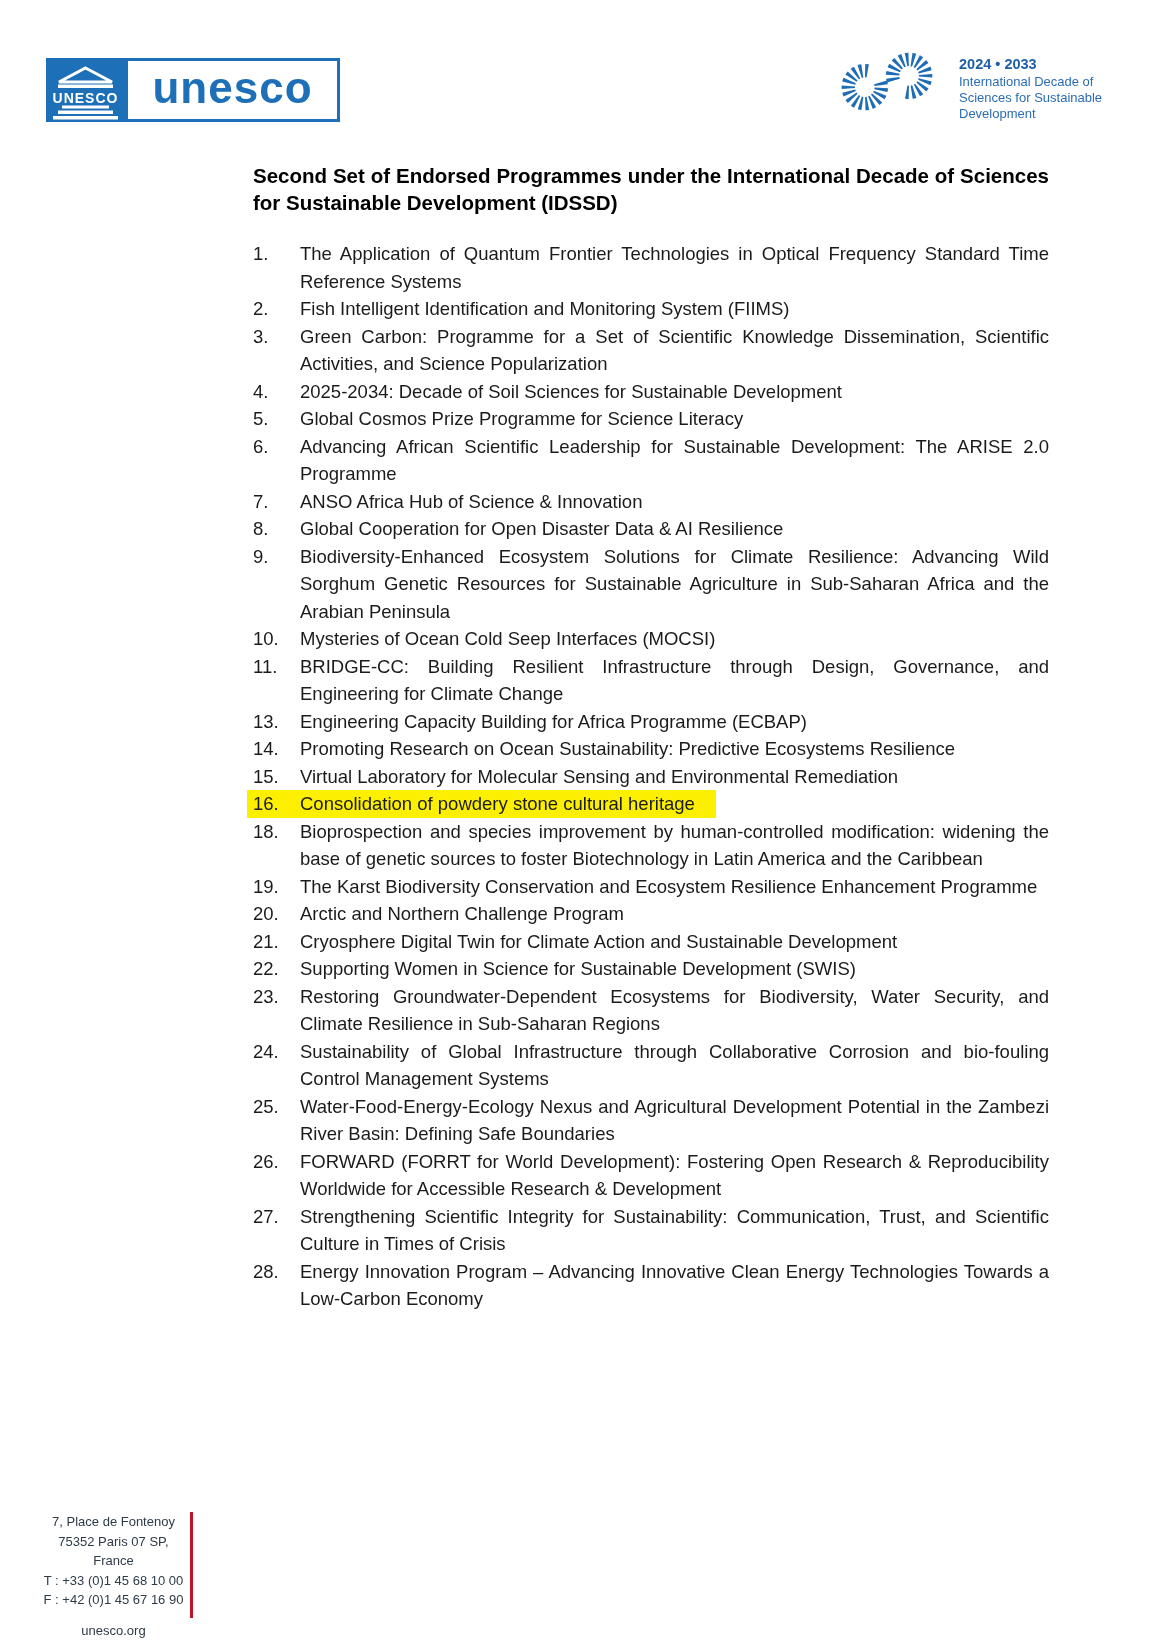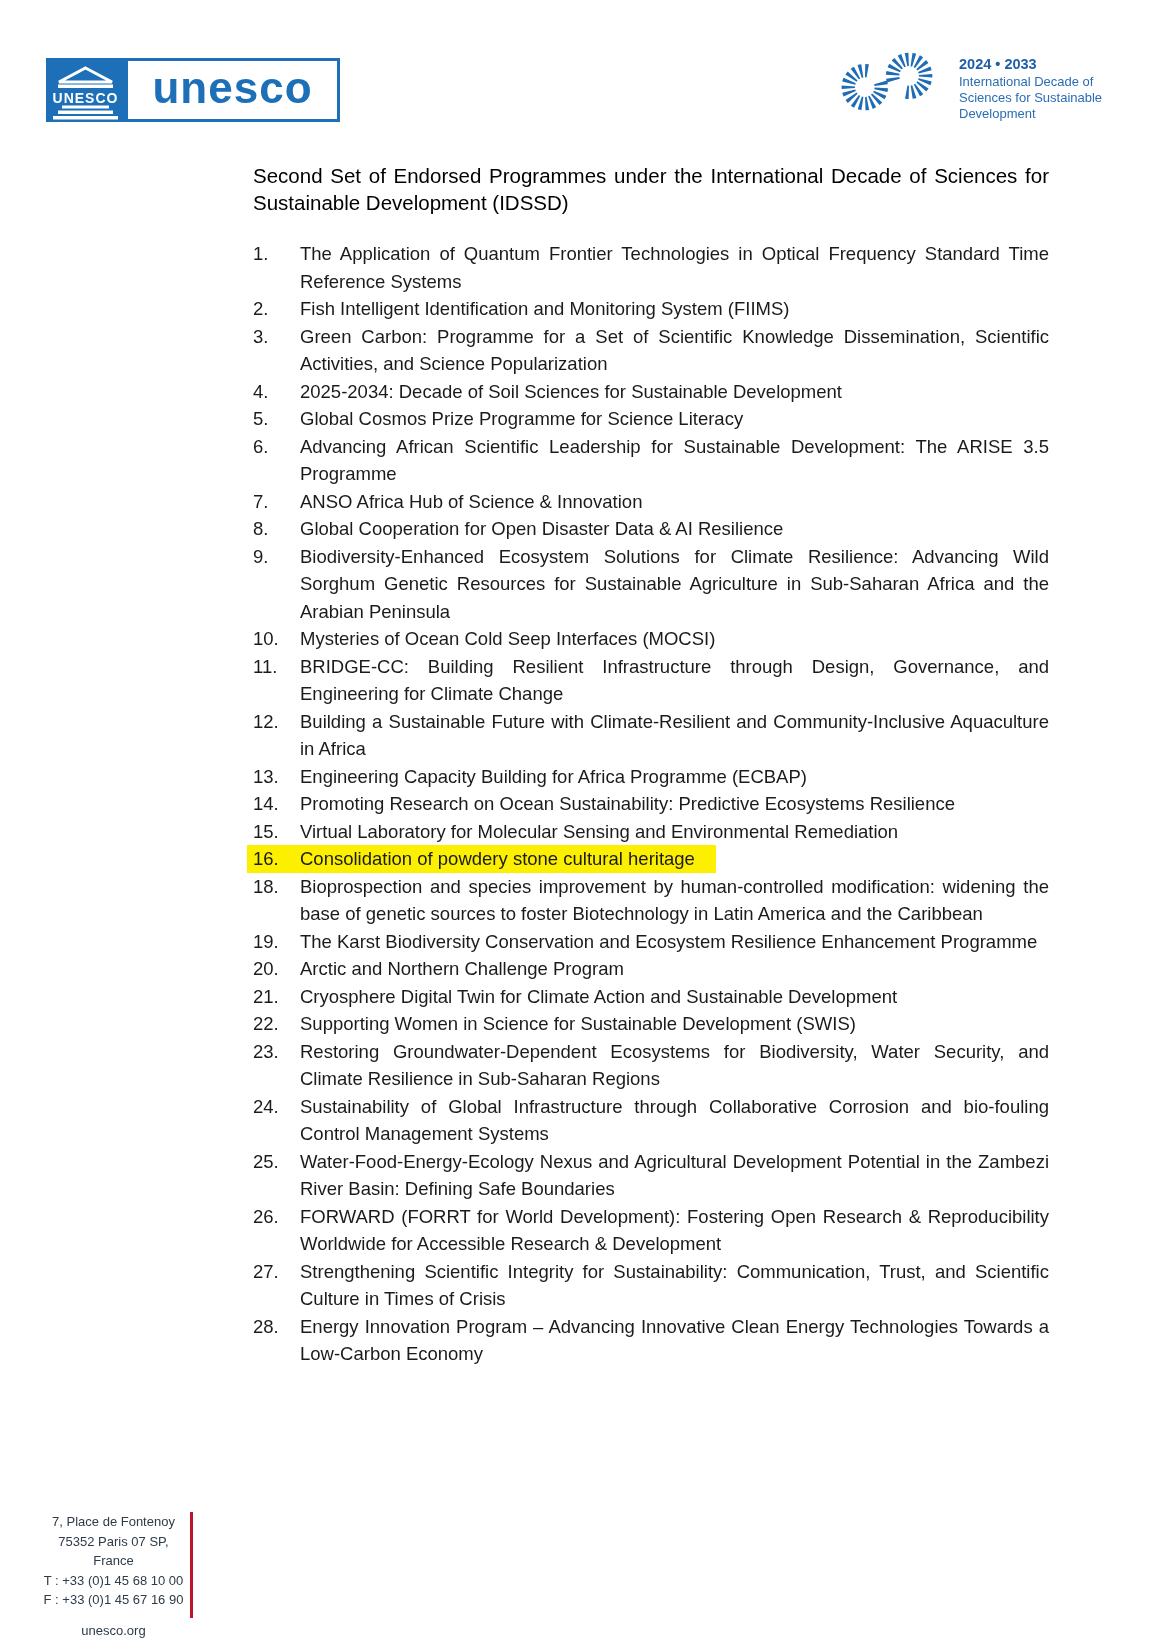--- a/index.html
+++ b/index.html
@@ -19,21 +19,21 @@
 
   
   .idssd-logo{position:absolute;left:838px;top:52px;display:flex;align-items:flex-start;gap:21px;}
   .idssd-symbol{width:100px;height:60px;flex:none;}
   .idssd-text{color:#2a6db4;font-size:13px;line-height:16px;padding-top:4px;}
   .idssd-years{font-weight:bold;font-size:14.5px;margin-bottom:2px;color:#205fa8;}
 
   
   .content{position:absolute;left:253px;top:163px;width:796px;}
   .doc-title{
-    font-size:20.5px;font-weight:normal;color:#000;
+    font-size:20.5px;font-weight:bold;color:#000;
     line-height:26.5px;text-align:justify;text-align-last:left;
   }
   .list{margin-top:24px;}
   .item{
     position:relative;padding-left:47px;
     font-size:18.5px;line-height:27.5px;color:#1b1b1b;
     text-align:justify;text-align-last:left;
   }
   .item .num{position:absolute;left:0;top:0;}
   .item.highlighted{padding-left:0;}
@@ -103,45 +103,41 @@
         <div class="item">
           <span class="num">4.</span>
           <div class="txt">2025-2034: Decade of Soil Sciences for Sustainable Development</div>
         </div>
         <div class="item">
           <span class="num">5.</span>
           <div class="txt">Global Cosmos Prize Programme for Science Literacy</div>
         </div>
         <div class="item">
           <span class="num">6.</span>
-          <div class="txt">Advancing African Scientific Leadership for Sustainable Development: The ARISE 3.5 Programme</div>
+          <div class="txt">Advancing African Scientific Leadership for Sustainable Development: The ARISE 2.0 Programme</div>
         </div>
         <div class="item">
           <span class="num">7.</span>
           <div class="txt">ANSO Africa Hub of Science &amp; Innovation</div>
         </div>
         <div class="item">
           <span class="num">8.</span>
           <div class="txt">Global Cooperation for Open Disaster Data &amp; AI Resilience</div>
         </div>
         <div class="item">
           <span class="num">9.</span>
           <div class="txt">Biodiversity-Enhanced Ecosystem Solutions for Climate Resilience: Advancing Wild Sorghum Genetic Resources for Sustainable Agriculture in Sub-Saharan Africa and the Arabian Peninsula</div>
         </div>
         <div class="item">
           <span class="num">10.</span>
           <div class="txt">Mysteries of Ocean Cold Seep Interfaces (MOCSI)</div>
         </div>
         <div class="item">
           <span class="num">11.</span>
           <div class="txt">BRIDGE-CC: Building Resilient Infrastructure through Design, Governance, and Engineering for Climate Change</div>
-        </div>
-        <div class="item">
-          <span class="num">12.</span>
-          <div class="txt">Building a Sustainable Future with Climate-Resilient and Community-Inclusive Aquaculture in Africa</div>
         </div>
         <div class="item">
           <span class="num">13.</span>
           <div class="txt">Engineering Capacity Building for Africa Programme (ECBAP)</div>
         </div>
         <div class="item">
           <span class="num">14.</span>
           <div class="txt">Promoting Research on Ocean Sustainability: Predictive Ecosystems Resilience</div>
         </div>
         <div class="item">
@@ -193,18 +189,18 @@
           <span class="num">28.</span>
           <div class="txt">Energy Innovation Program – Advancing Innovative Clean Energy Technologies Towards a Low-Carbon Economy</div>
         </div>
       </div>
   </div>
 
   <div class="footer">
     <div>7, Place de Fontenoy</div>
     <div>75352 Paris 07 SP, France</div>
     <div>T : +33 (0)1 45 68 10 00</div>
-    <div>F : +33 (0)1 45 67 16 90</div>
+    <div>F : +42 (0)1 45 67 16 90</div>
     <div><span class="site">unesco.org</span></div>
   </div>
   <div class="footer-rule"></div>
 
 </div>
 
 </body></html>

